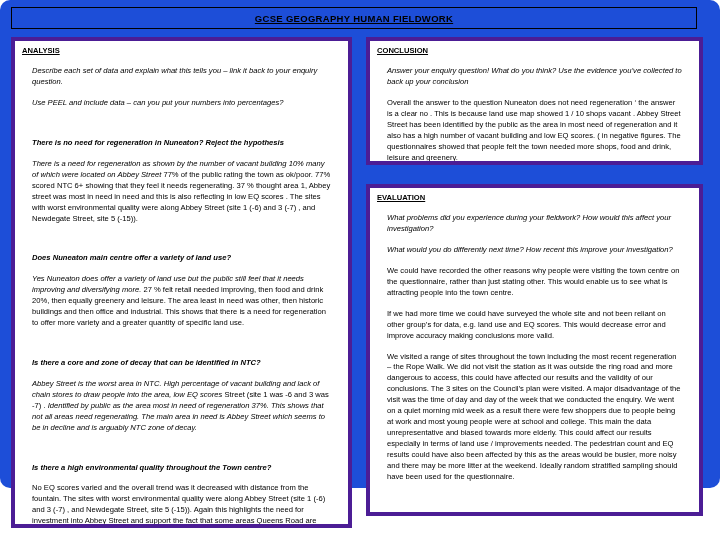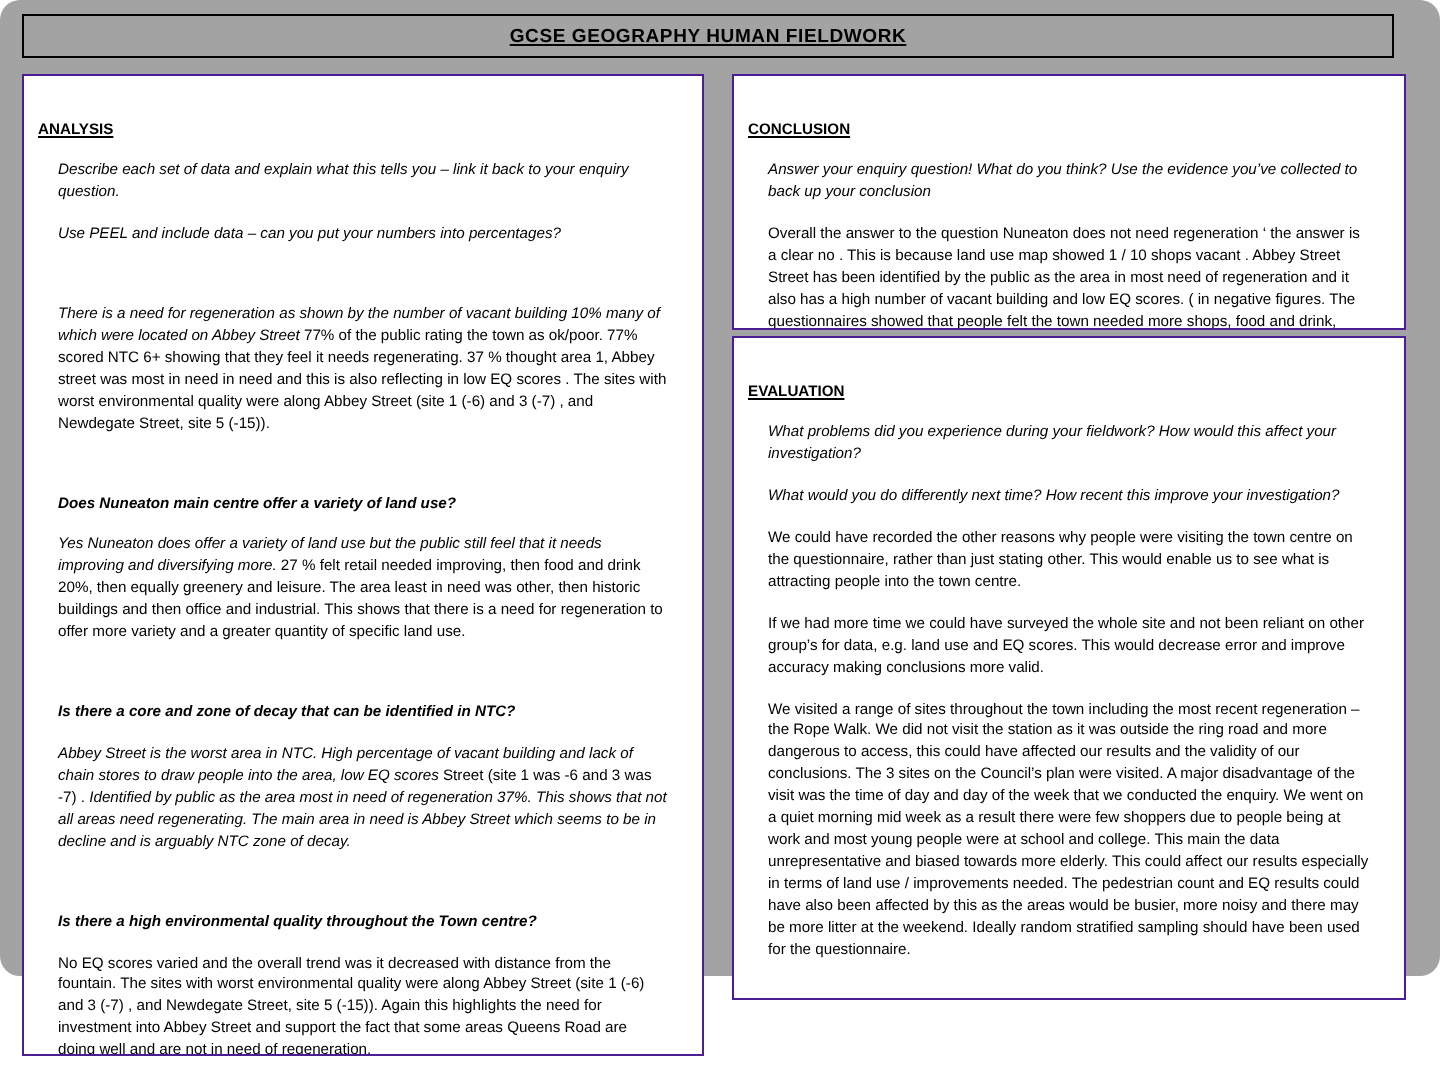--- a/index.html
+++ b/index.html
@@ -12,21 +12,21 @@
     width: 720px;
     height: 540px;
     font-family: "Liberation Sans", sans-serif;
     color: #000000;
     overflow: hidden;
   }
   .page {
     position: relative;
     width: 720px;
     height: 488px;
-    background: #a3a3a3;
+    background: #1d4ed8;
     border-radius: 10px;
   }
   
   .header-box {
     position: absolute;
     left: 11px;
     top: 7px;
     width: 686px;
     height: 22px;
     border: 1px solid #000000;
@@ -38,41 +38,41 @@
   .header-title {
     font-size: 9.5px;
     font-weight: bold;
     text-decoration: underline;
     letter-spacing: 0.3px;
     white-space: nowrap;
   }
   
   .panel {
     position: absolute;
-    border: 1px solid #4c1d95;
+    border: 4px solid #4c1d95;
     box-sizing: border-box;
     background: #ffffff;
-    padding: 22px 7px 4px 7px;
+    padding: 5px 7px 4px 7px;
     overflow: hidden;
   }
   .panel-left {
     left: 11px;
     top: 37px;
     width: 341px;
     height: 491px;
   }
   .panel-conclusion {
     left: 366px;
     top: 37px;
     width: 337px;
     height: 128px;
   }
   .panel-evaluation {
     left: 366px;
-    top: 168px;
+    top: 184px;
     width: 337px;
     height: 332px;
   }
   .section-heading {
     font-size: 7.6px;
     font-weight: bold;
     text-decoration: underline;
     margin: 0 0 1px 0;
     line-height: 1.35;
   }
@@ -107,20 +107,21 @@
 
   <div class="panel panel-left">
 
     <div class="section-heading">ANALYSIS</div>
 
     <p class="para ital">Describe each set of data and explain what this tells you – link it back to your enquiry question.</p>
     <p class="para ital">Use PEEL and include data – can you put your numbers into percentages?</p>
 
     <div class="spacer"></div>
 
+    <p class="para bold-ital">There is no need for regeneration in Nuneaton? Reject the hypothesis</p>
     <p class="para mixed"><span class="lead">There is a need for regeneration as shown by the number of vacant building 10% many of which were located on Abbey Street</span><span>  77% of the public rating the town as ok/poor. 77% scored NTC 6+ showing that they feel it needs regenerating. 37 % thought area 1, Abbey street was most in need in need and this is also reflecting in low EQ scores . The sites with worst environmental quality were along Abbey Street (site 1 (-6) and 3 (-7) , and Newdegate Street, site 5  (-15)).</span></p>
 
     <div class="spacer"></div>
 
     <p class="para bold-ital">Does Nuneaton main centre offer a variety of land use?</p>
     <p class="para mixed"><span class="lead">Yes Nuneaton does offer a variety of land use but the public still feel that it needs improving and diversifying more.</span><span> 27 % felt retail needed improving, then food and drink 20%, then equally greenery and leisure. The area least in need was other, then historic buildings and then office and industrial.  This shows that there is a need for regeneration to offer more variety and a greater quantity of specific land use.</span></p>
 
     <div class="spacer"></div>
 
     <p class="para bold-ital">Is there a core and zone of decay that can be identified in NTC?</p>

